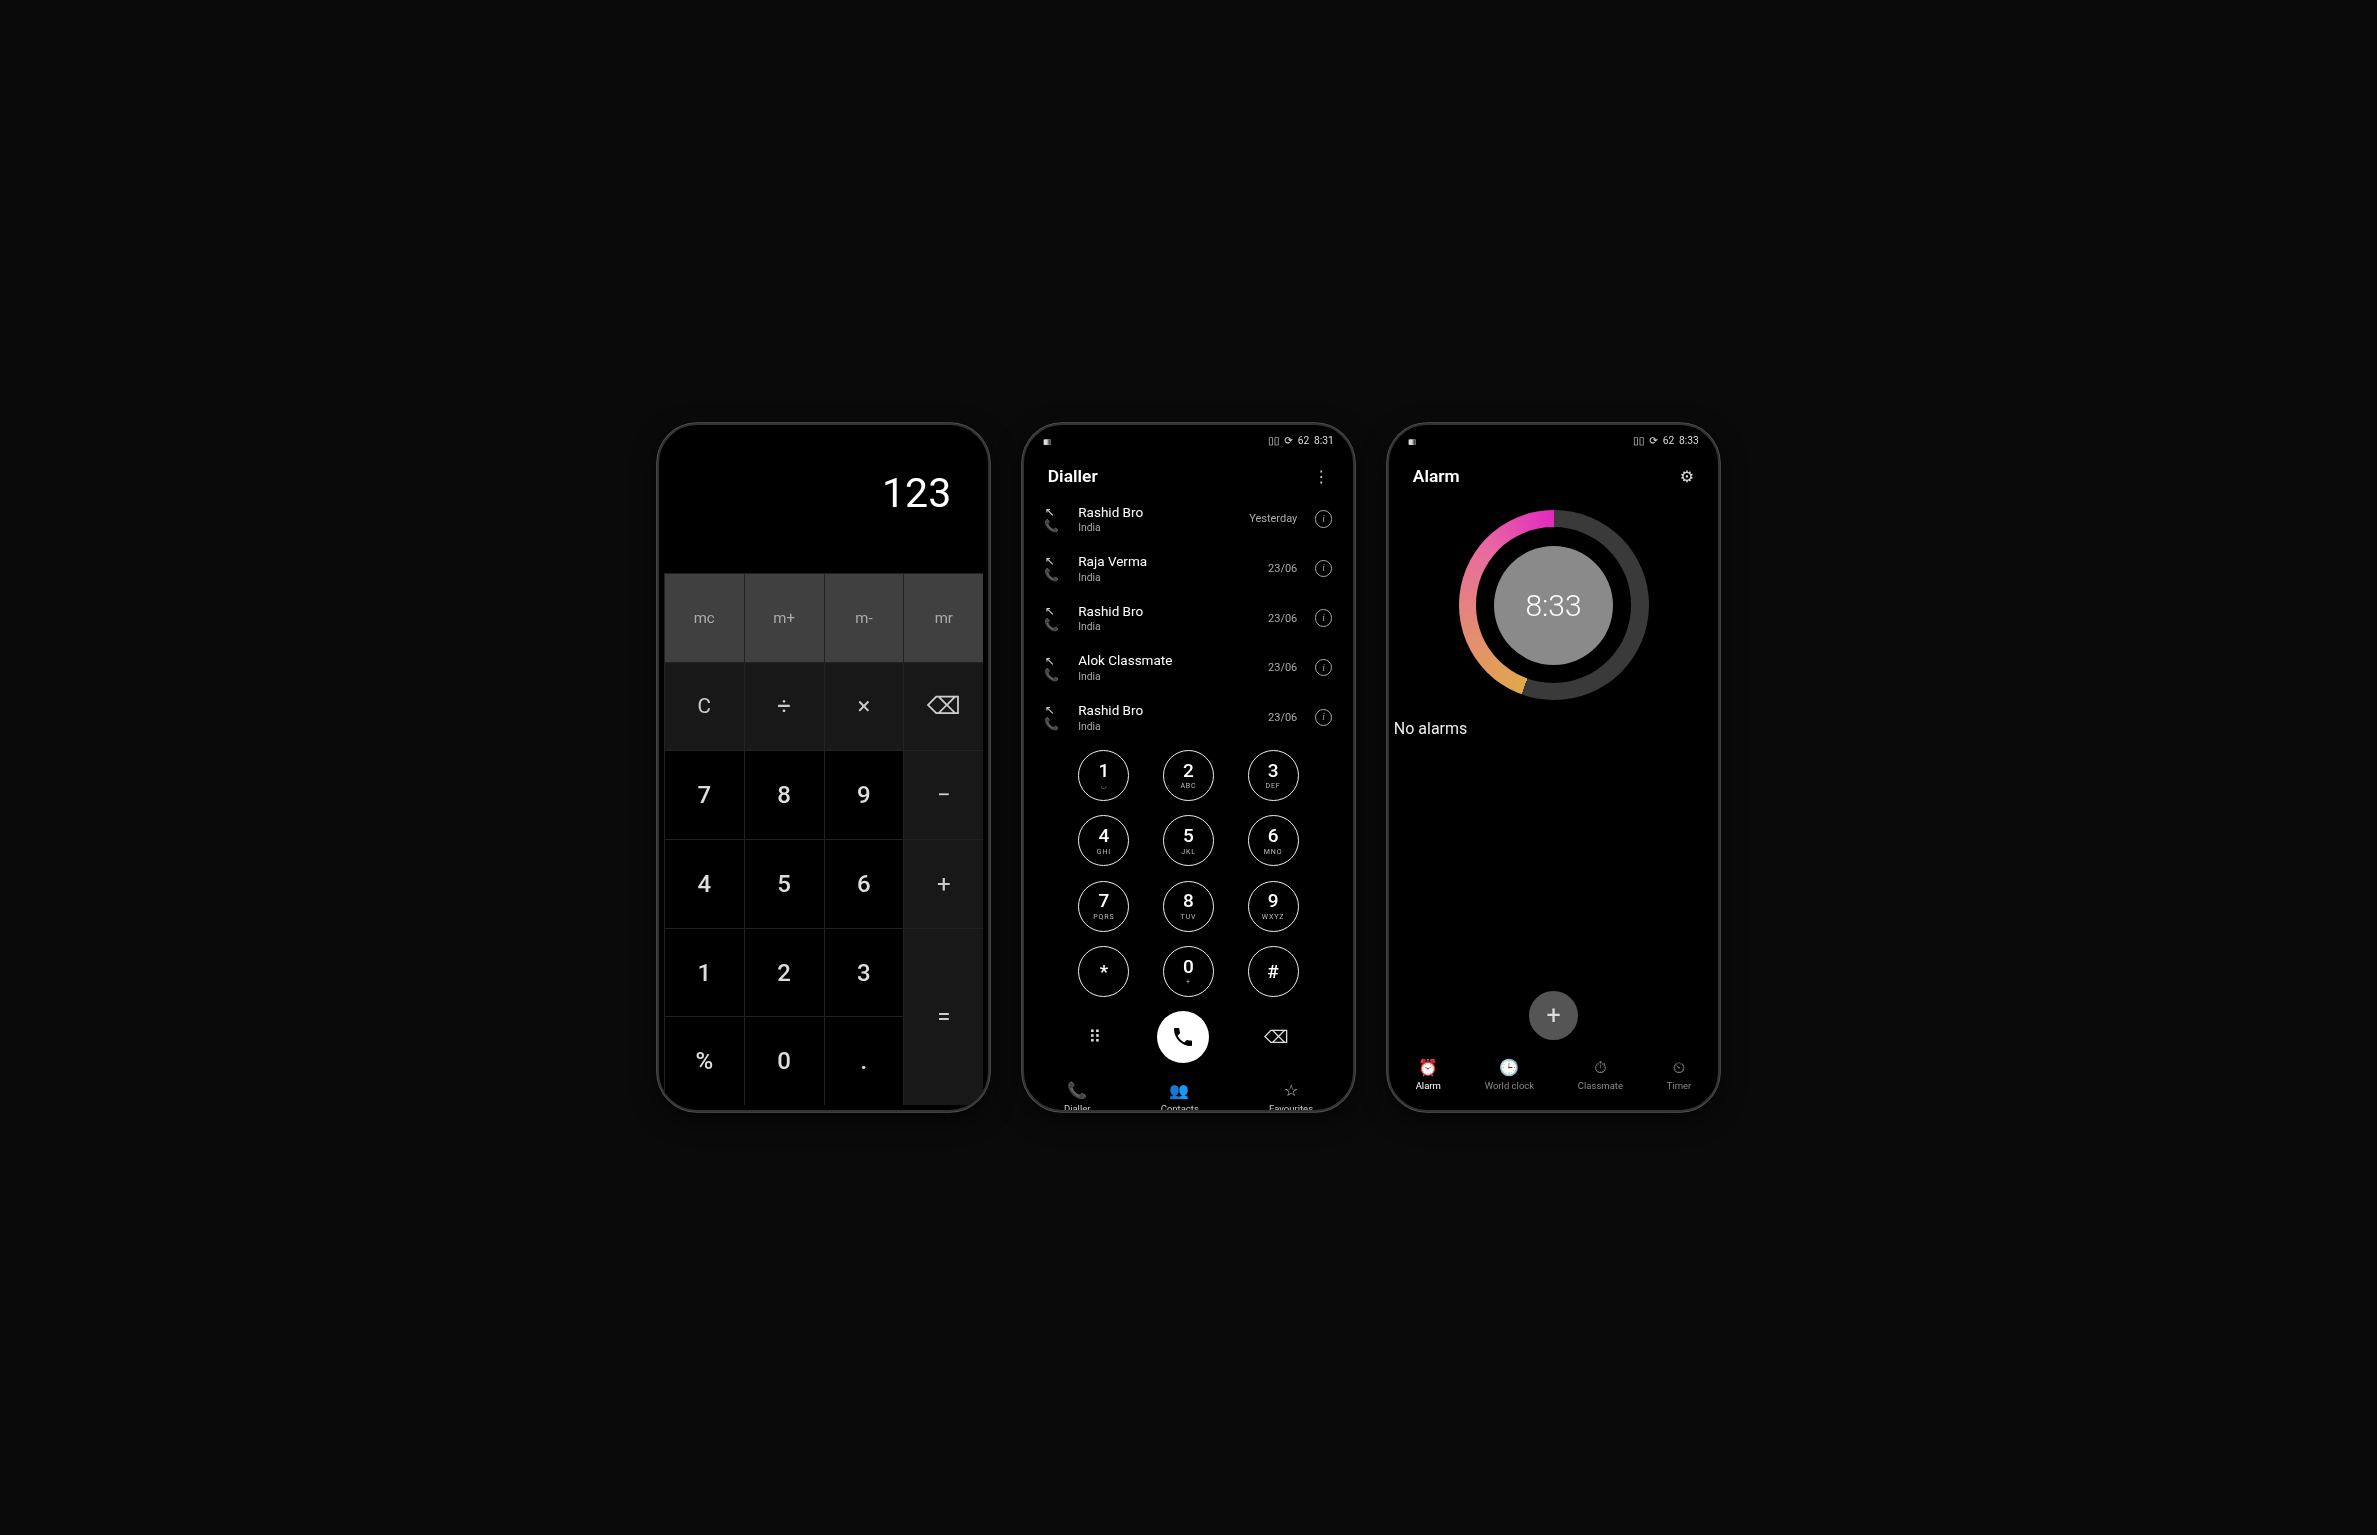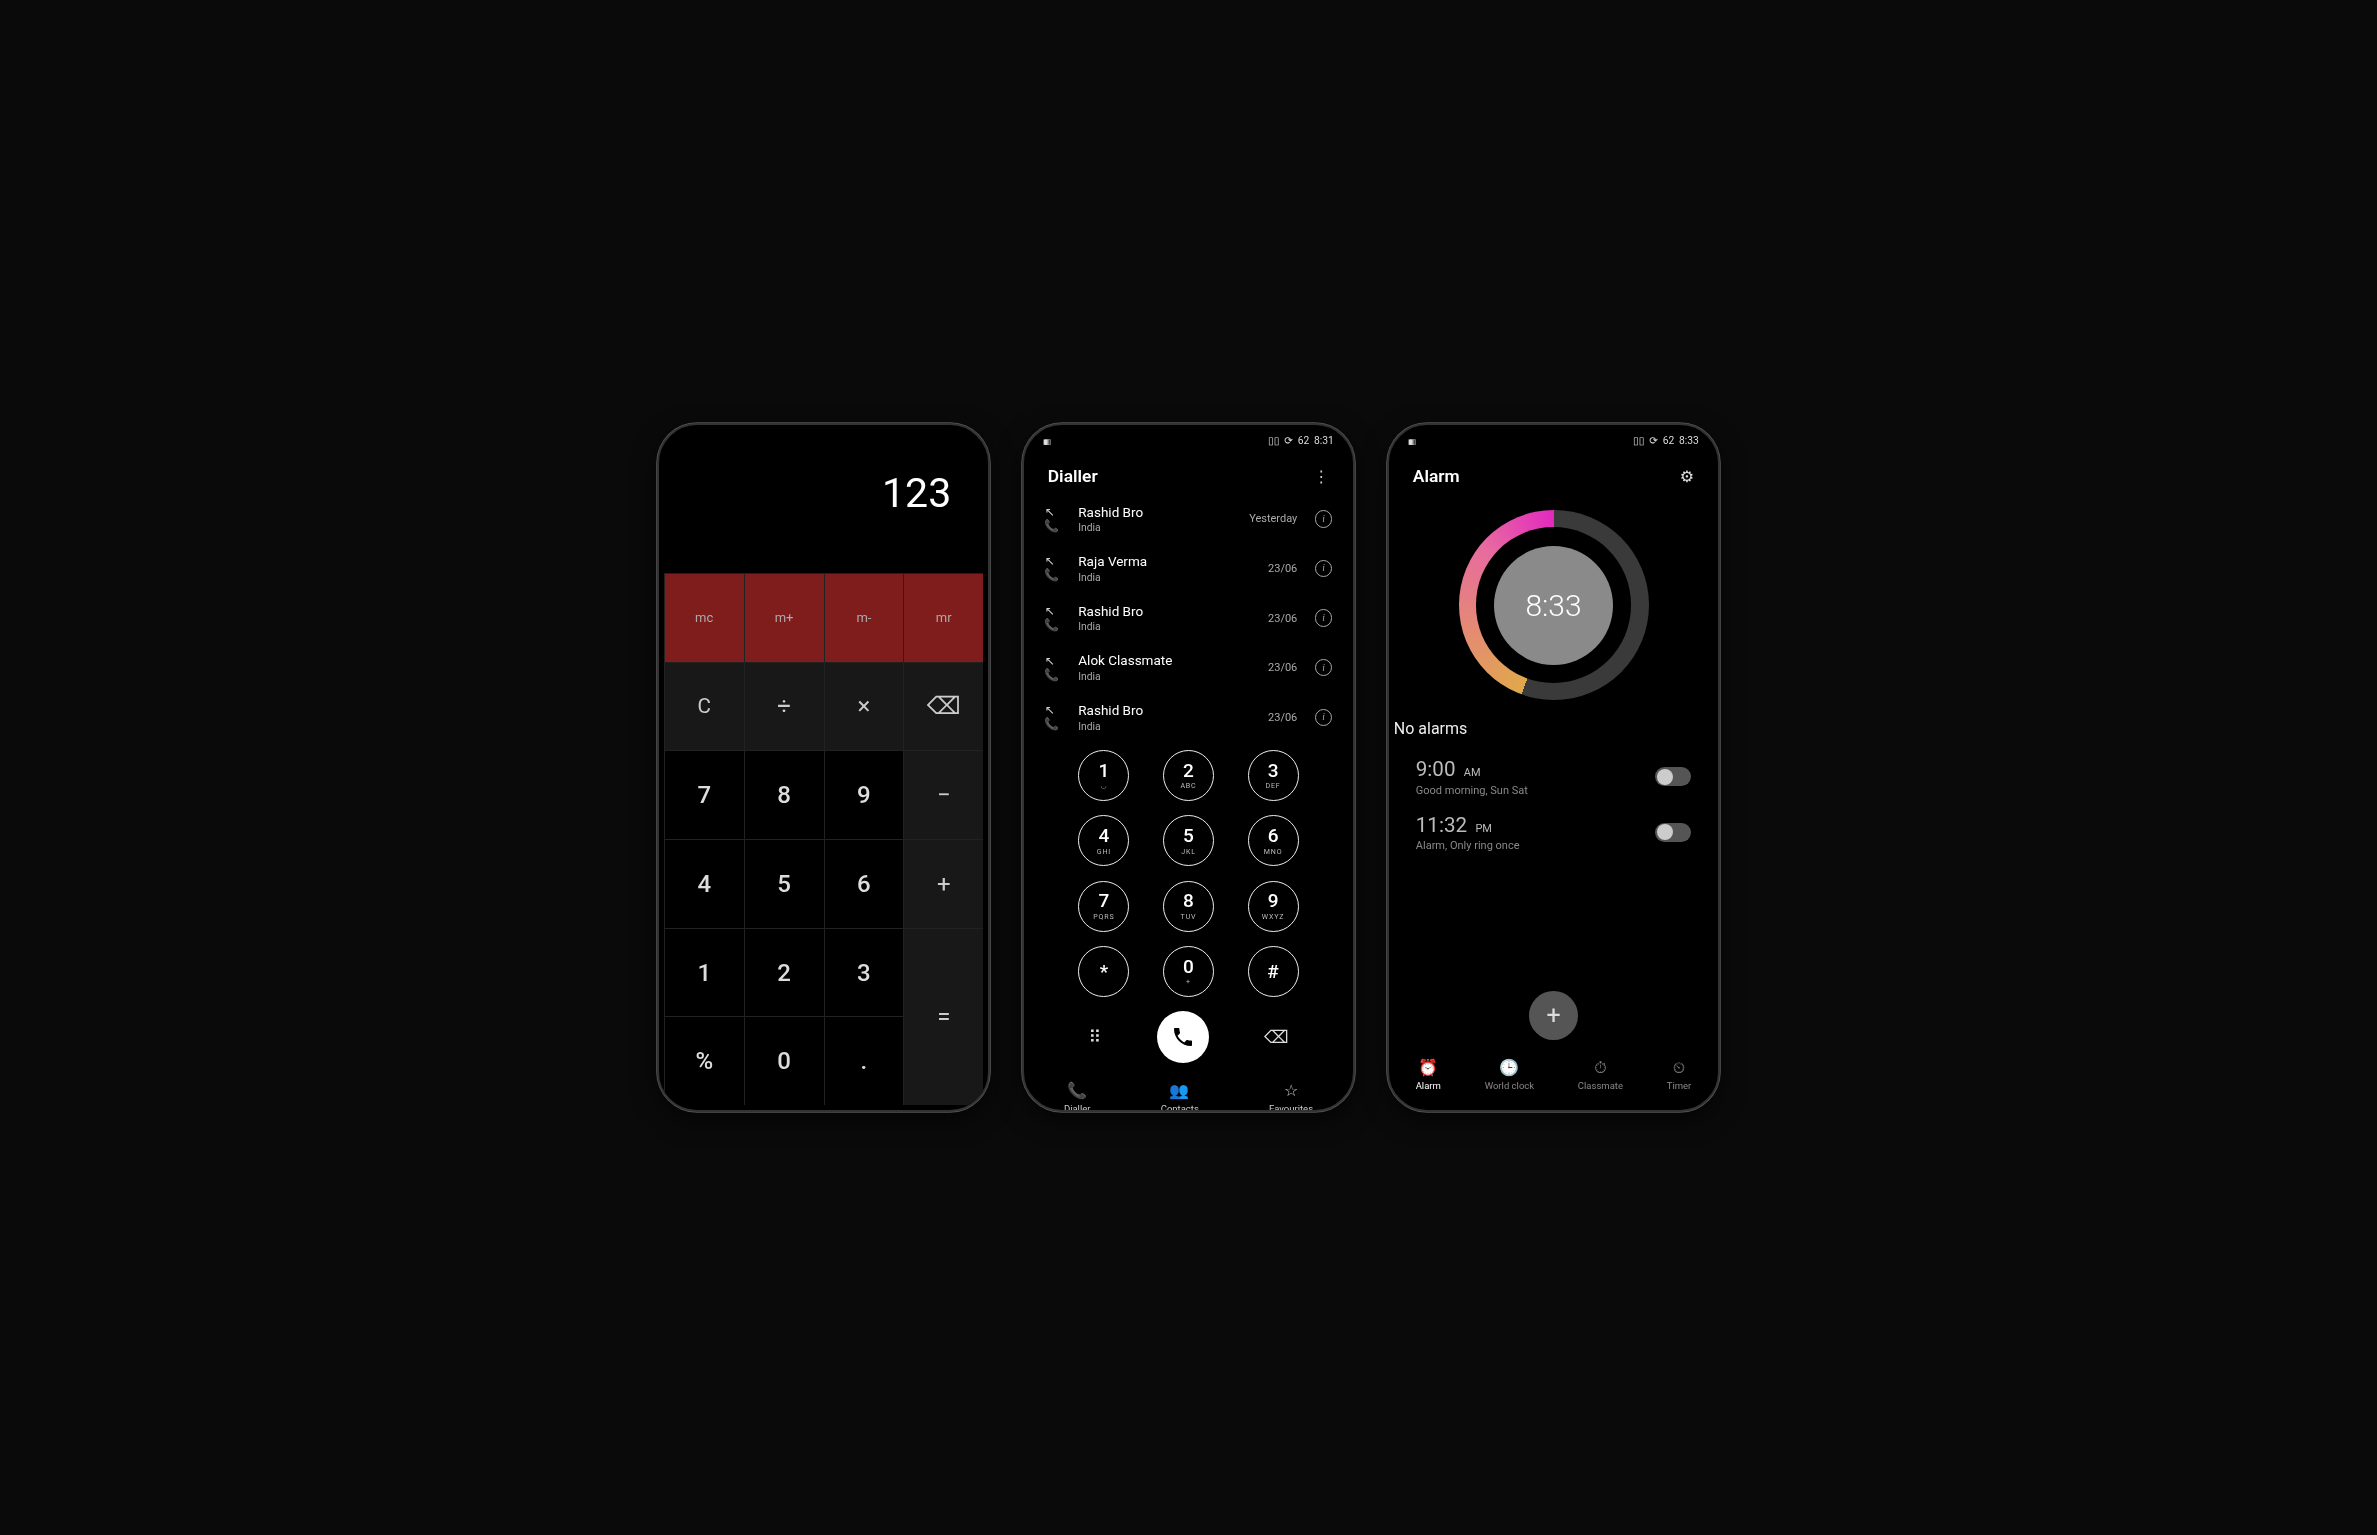--- a/index.html
+++ b/index.html
@@ -58,21 +58,21 @@
     display:grid;
     grid-template-columns: repeat(4,1fr);
     grid-auto-rows: 1fr;
   }
   .calc-btn {
     display:flex; align-items:center; justify-content:center;
     font-size:22px; color:#ddd;
     border-top:0.8px solid #222; border-left:0.8px solid #222;
     background:#000;
   }
-  .calc-btn.mem { font-size:13px; color:#aaa; background:#7f1d1d; }
+  .calc-btn.mem { font-size:15px; color:#aaa; background:#404040; }
   .calc-btn.num  { background:#000; font-weight:500; font-size:24px; }
   .calc-btn.op   { background:#181818; color:#ccc; font-size:24px; }
   .calc-btn.clear { background:#181818; color:#ccc; font-size:20.6px;}
   .eq { grid-row: span 2; }
 
   
   .app-header {
     display:flex; justify-content:space-between; align-items:center;
     padding: 14.3px 19px 8px;
   }
@@ -404,36 +404,20 @@
 
     <div class="alarm-clock">
       <div class="ring"></div>
       <div class="ring-inner">
           <span>8:33</span>
         </div>
     </div>
 
     <div class="no-alarms">No alarms</div>
 
-    <div class="alarm-list">
-      <div class="alarm-row">
-        <div>
-          <div class="alarm-time"><span>9:00</span> <small>AM</small></div>
-          <div class="alarm-desc">Good morning, Sun Sat</div>
-        </div>
-        <div class="toggle"></div>
-      </div>
-      <div class="alarm-row">
-        <div>
-          <div class="alarm-time"><span>11:32</span> <small>PM</small></div>
-          <div class="alarm-desc">Alarm, Only ring once</div>
-        </div>
-        <div class="toggle"></div>
-      </div>
-    </div>
 
     <div style="flex:1"></div>
     <div class="add-alarm">
       <span>+</span>
     </div>
 
     <div class="alarm-nav">
       <div class="nav-item active">
         <span class="nav-icon">⏰</span>
         <span>Alarm</span>

